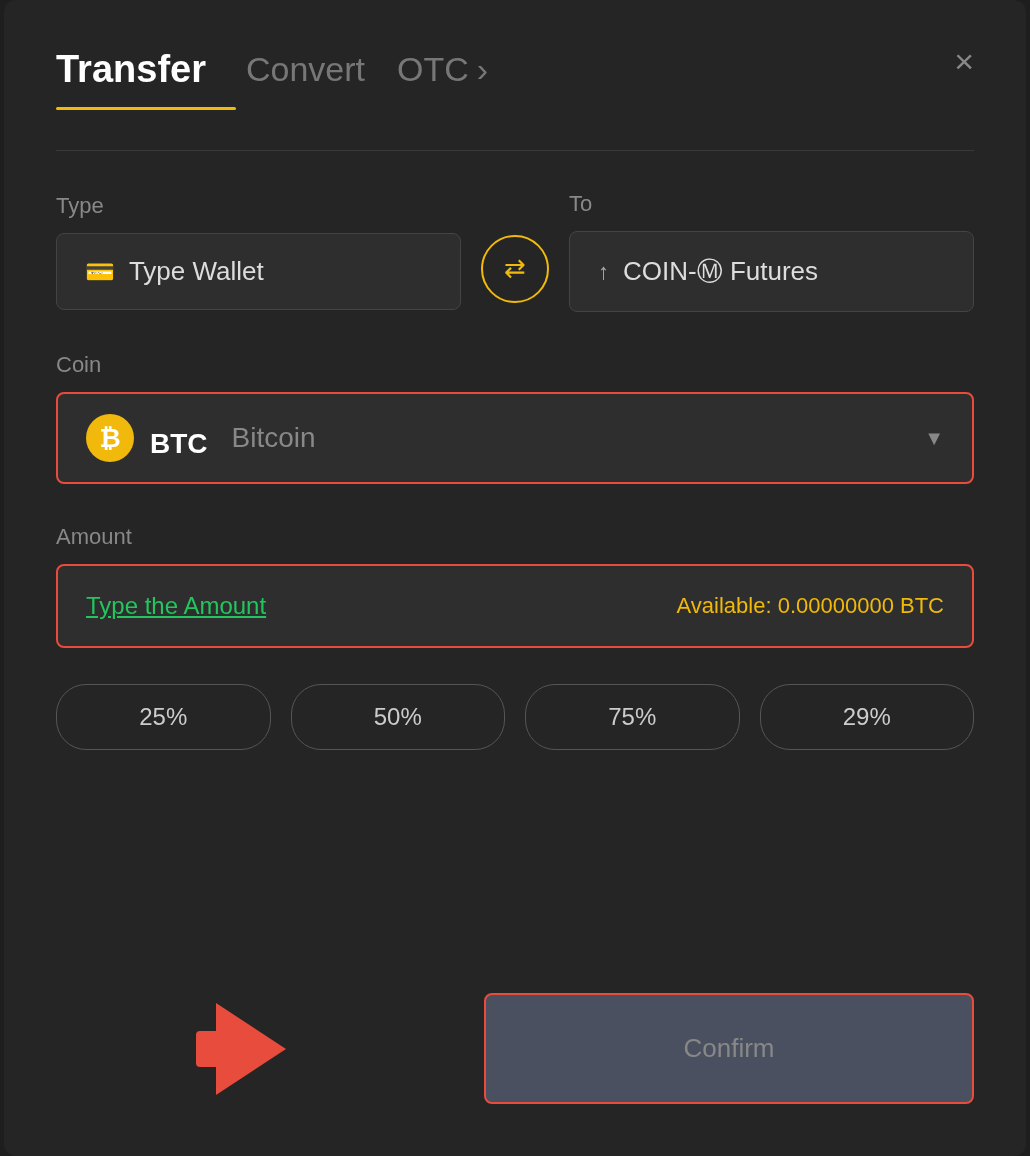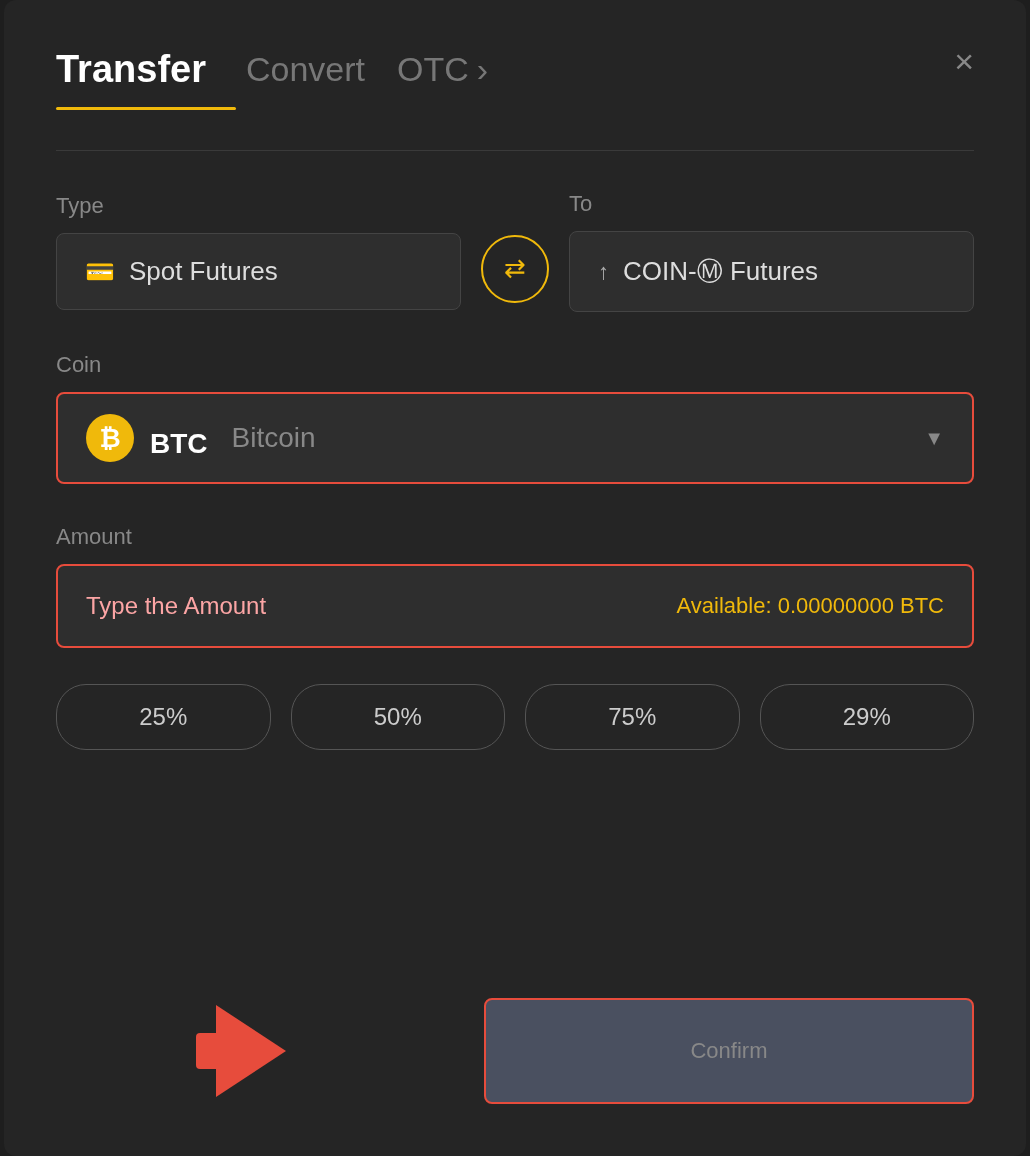--- a/index.html
+++ b/index.html
@@ -203,21 +203,22 @@
       border-radius: 8px;
       padding: 26px 28px;
       display: flex;
       align-items: center;
       justify-content: space-between;
       margin-top: 14px;
     }
 
     .amount-placeholder {
       font-size: 24px;
-      color: #fca5a5;
+      color: #22c55e;
+      text-decoration: underline;
     }
 
     .amount-available {
       font-size: 22px;
       color: #888;
       white-space: nowrap;
       margin-left: 15px;
     }
 
     .amount-available span {
@@ -280,21 +281,21 @@
       border-radius: 4px;
     }
 
     .confirm-btn {
       width: 490px;
       padding: 38px 0;
       background: #4a5060;
       border: 2.5px solid #e74c3c;
       border-radius: 8px;
       color: #888;
-      font-size: 22px;
+      font-size: 26px;
       cursor: pointer;
       text-align: center;
     }
 
     .futures-icon {
       font-size: 22px;
       color: #aaa;
     }
 
     .divider-line {
@@ -321,21 +322,21 @@
 
   <div class="tab-underline"></div>
 
   <div class="divider-line"></div>
 
   <div class="from-to-section">
     <div class="from-to-group">
       <div class="from-to-label">Type</div>
       <div class="wallet-selector">
         <span class="wallet-icon">💳</span>
-        <span class="wallet-text">Spot Futures</span>
+        <span class="wallet-text">Type Wallet</span>
       </div>
     </div>
 
     <button class="swap-btn">
       <span class="swap-icon">⇄</span>
     </button>
 
     <div class="from-to-group">
       <div class="from-to-label">To</div>
       <div class="wallet-selector">

